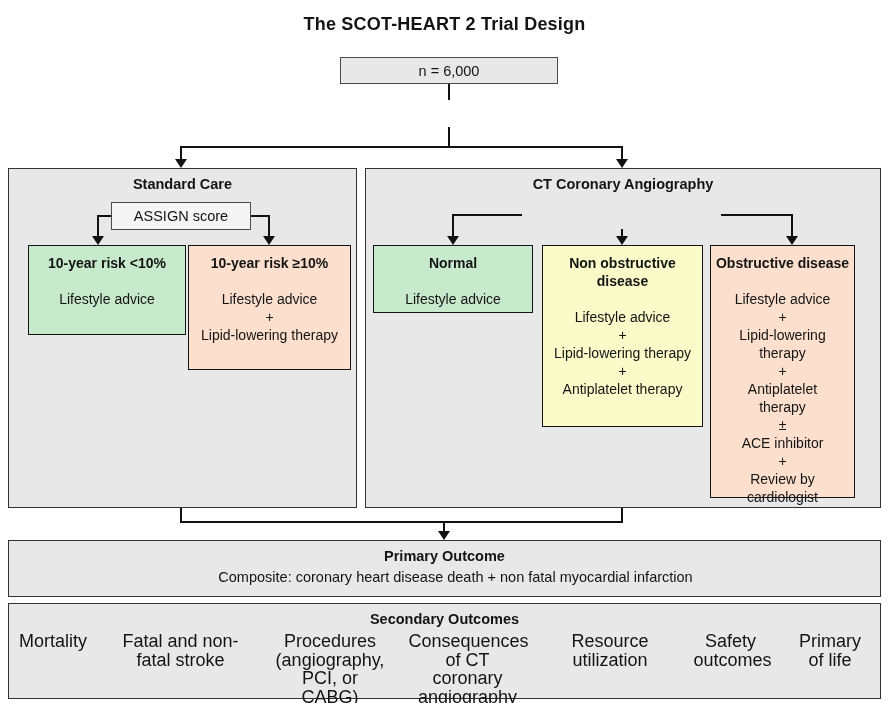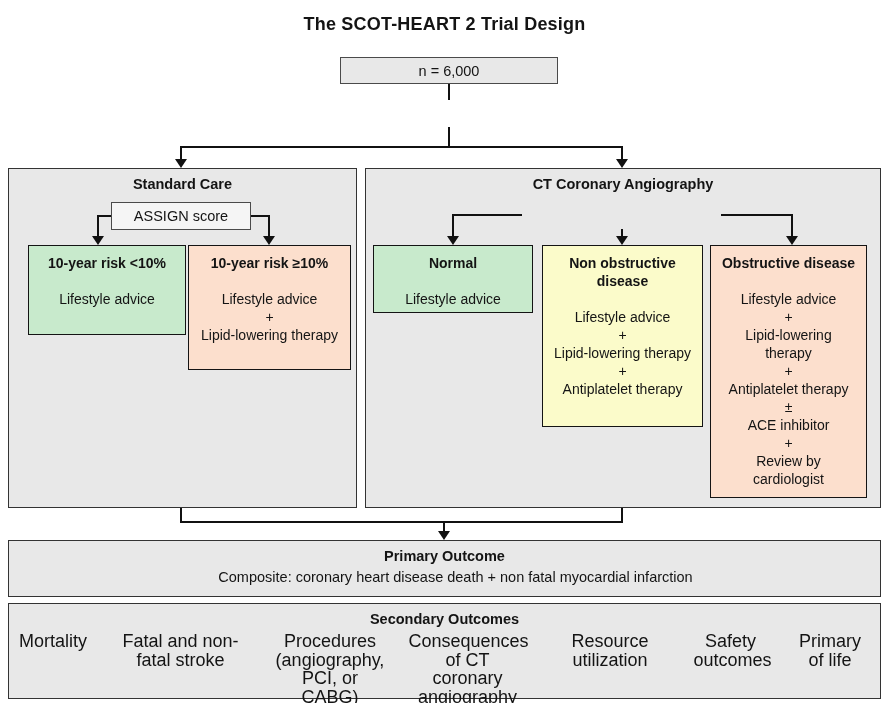--- a/index.html
+++ b/index.html
@@ -131,21 +131,21 @@
   <div class="cbox" style="left: 542px; top: 245px; width: 161px; height: 182px; background-color: rgb(251, 251, 202);">
     <div class="cbox-title">Non obstructive disease</div>
     <div class="cbox-body">
         <div>Lifestyle advice</div>
         <div>+</div>
         <div>Lipid-lowering therapy</div>
         <div>+</div>
         <div>Antiplatelet therapy</div>
       </div>
   </div>
-  <div class="cbox" style="left: 710px; top: 245px; width: 157px; height: 253px; background-color: rgb(252, 223, 205);">
+  <div class="cbox" style="left: 710px; top: 245px; width: 145px; height: 253px; background-color: rgb(252, 223, 205);">
     <div class="cbox-title">Obstructive disease</div>
     <div class="cbox-body pad13">
         <div>Lifestyle advice</div>
         <div>+</div>
         <div>Lipid-lowering therapy</div>
         <div>+</div>
         <div>Antiplatelet therapy</div>
         <div>±</div>
         <div>ACE inhibitor</div>
         <div>+</div>

